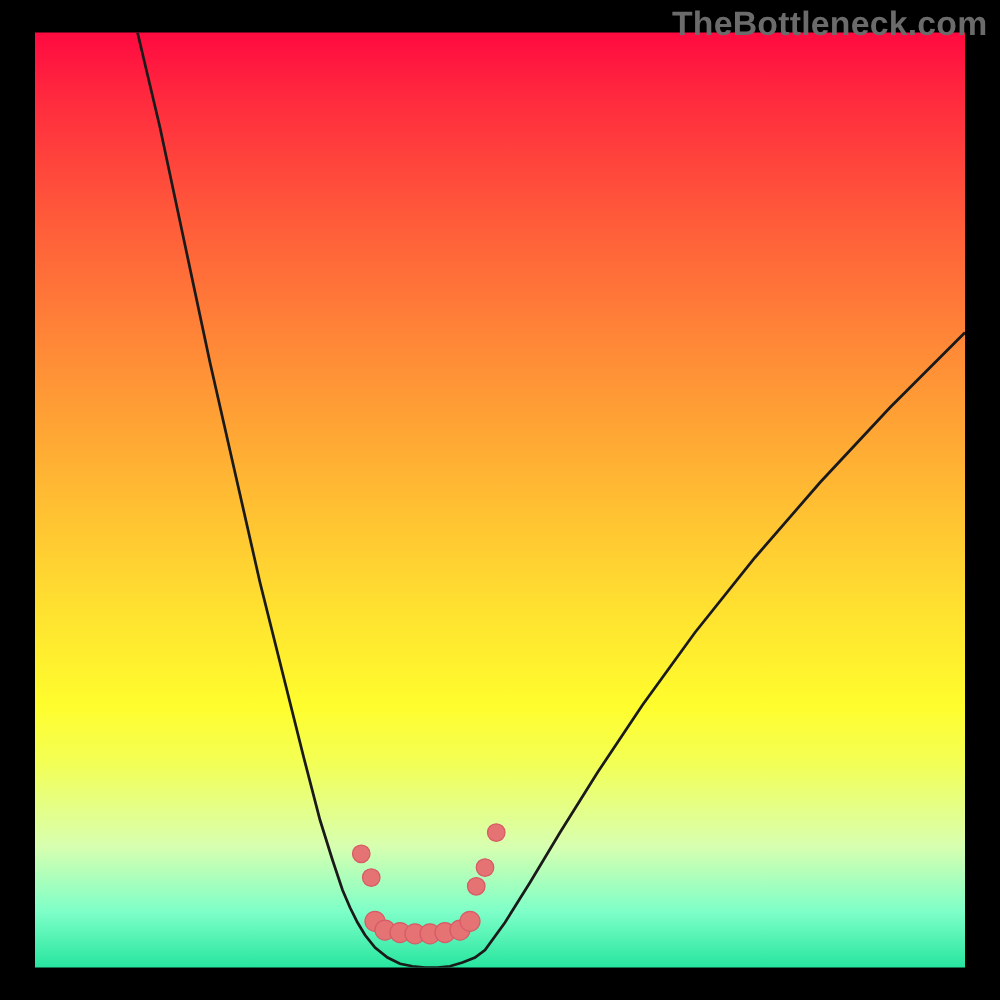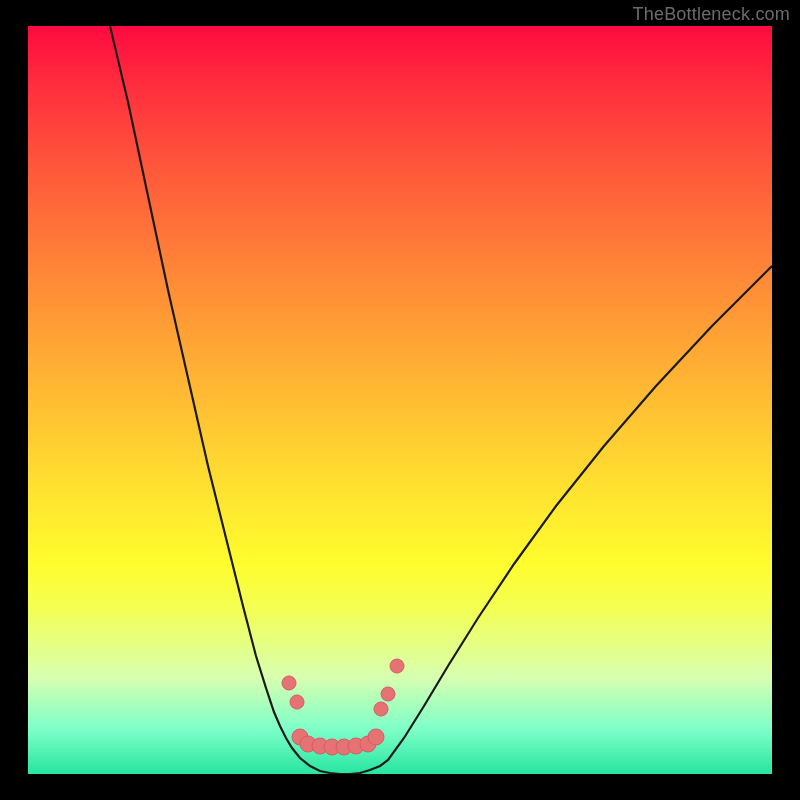--- a/index.html
+++ b/index.html
@@ -28,22 +28,22 @@
       #f3ff54 78%,
       #d8ffb0 87%,
       #7effc8 94%,
       #27e59f 100%);
   }
   .watermark {
     position: absolute;
     top: 4px;
     right: 10px;
     color: #6b6b6b;
-    font-size: 18px;
-    font-weight: 400;
+    font-size: 27px;
+    font-weight: 700;
     letter-spacing: 0.2px;
     user-select: none;
   }
   svg.curve {
     position: absolute;
     left: 0;
     top: 0;
     width: 744px;
     height: 748px;
     pointer-events: none;

